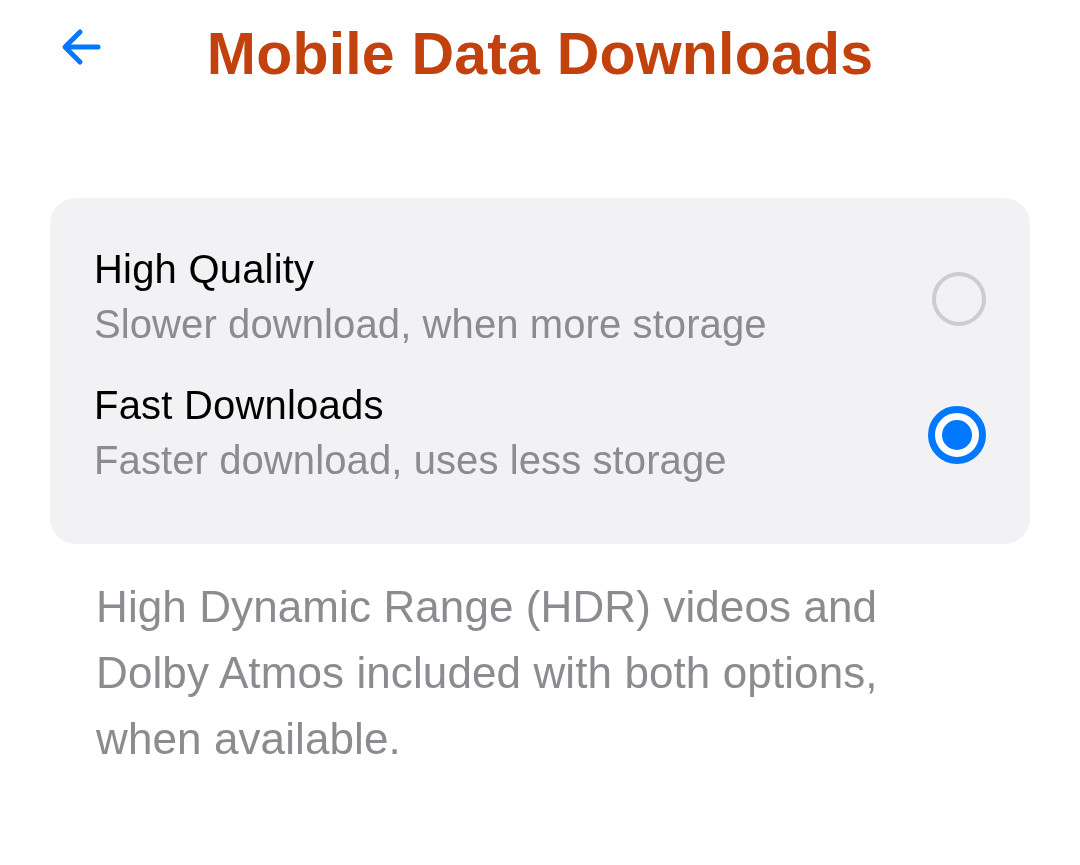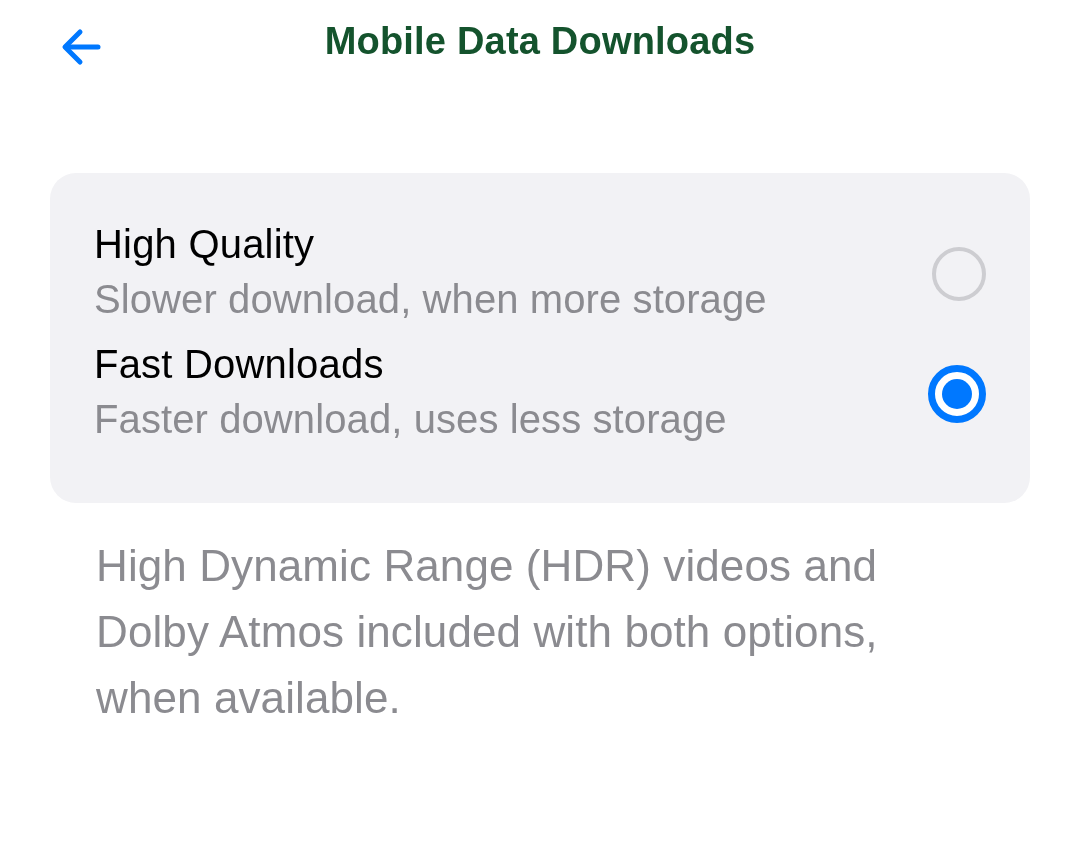--- a/index.html
+++ b/index.html
@@ -28,41 +28,41 @@
       display: flex;
       align-items: center;
       justify-content: center;
     }
     .back-icon svg {
       display: block;
     }
     .page-title {
       flex: 1;
       text-align: center;
-      font-size: 38px;
+      font-size: 59px;
       font-weight: 700;
-      color: #14532d;
+      color: #c2410c;
       letter-spacing: 0.2px;
     }
     .content {
       padding: 80px 50px 0 50px;
     }
     .option-card {
       background: #f2f2f5;
       border-radius: 26px;
       padding: 46px 44px 54px 44px;
     }
     .option-row {
       display: flex;
       align-items: center;
       justify-content: space-between;
       gap: 30px;
     }
     .option-row + .option-row {
-      margin-top: 10px;
+      margin-top: 26px;
     }
     .option-text {
       flex: 1;
     }
     .option-title {
       font-size: 40px;
       font-weight: 400;
       color: #000000;
       line-height: 1.25;
       letter-spacing: 0.2px;

